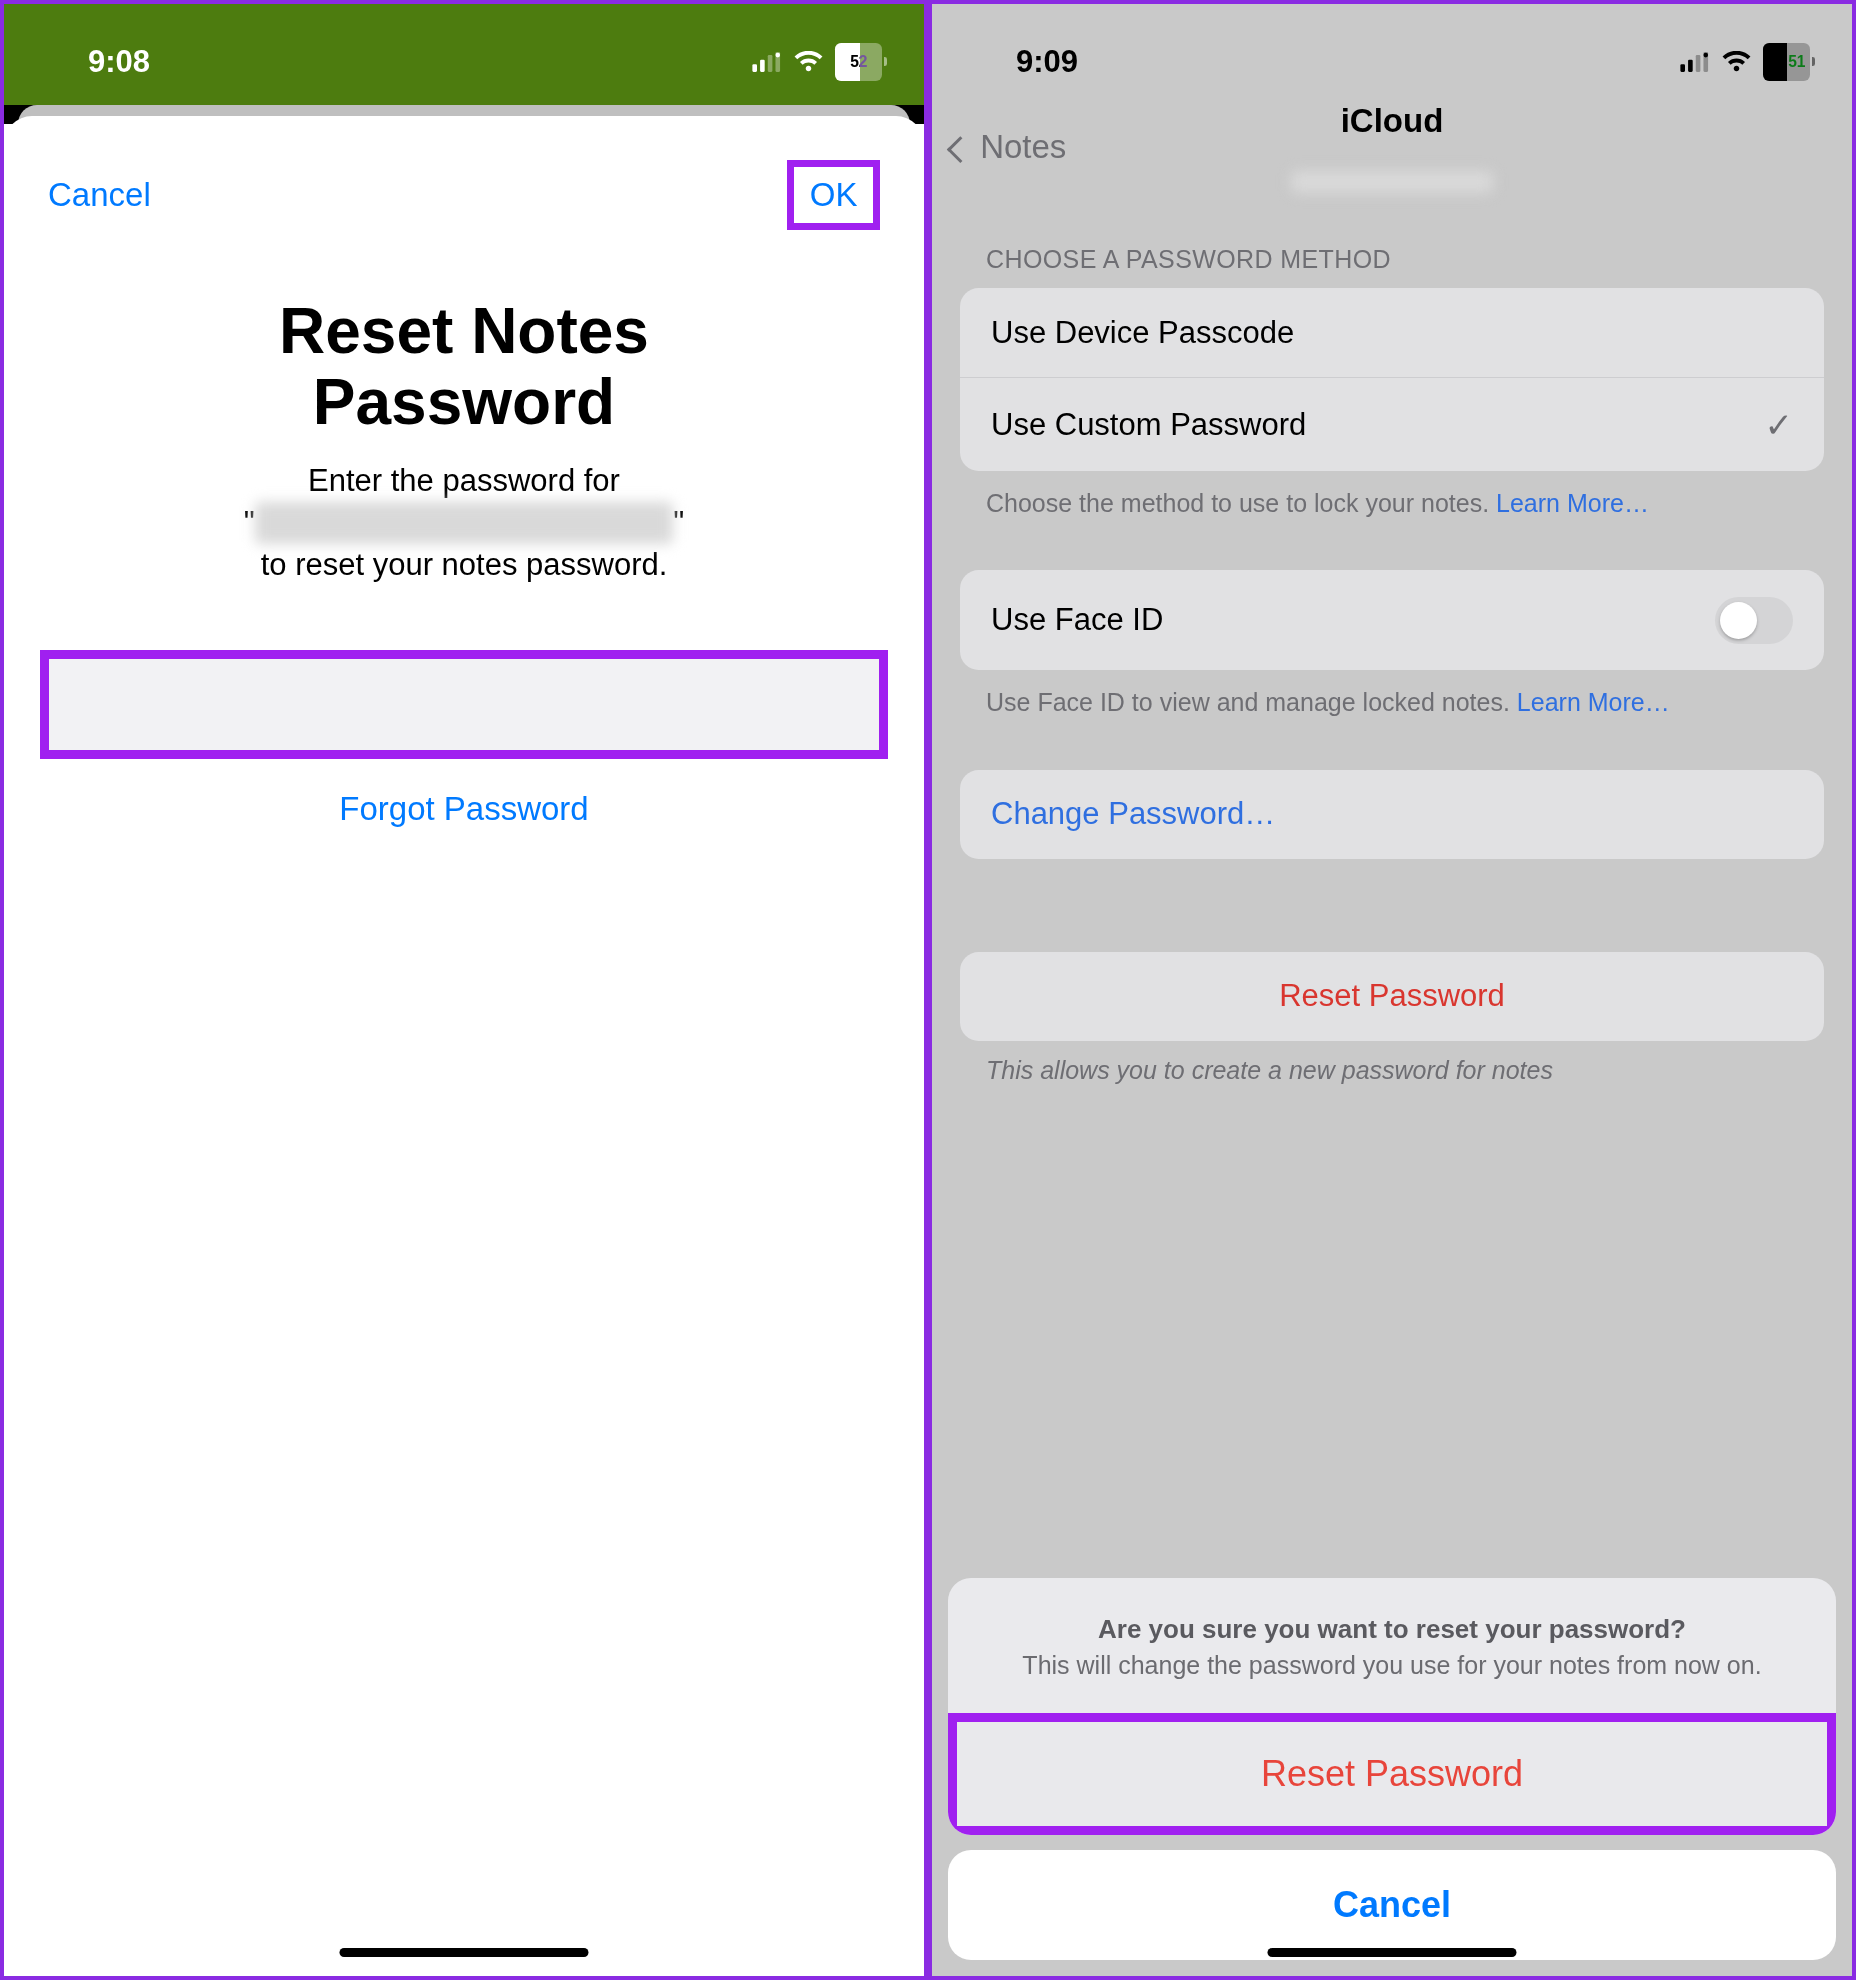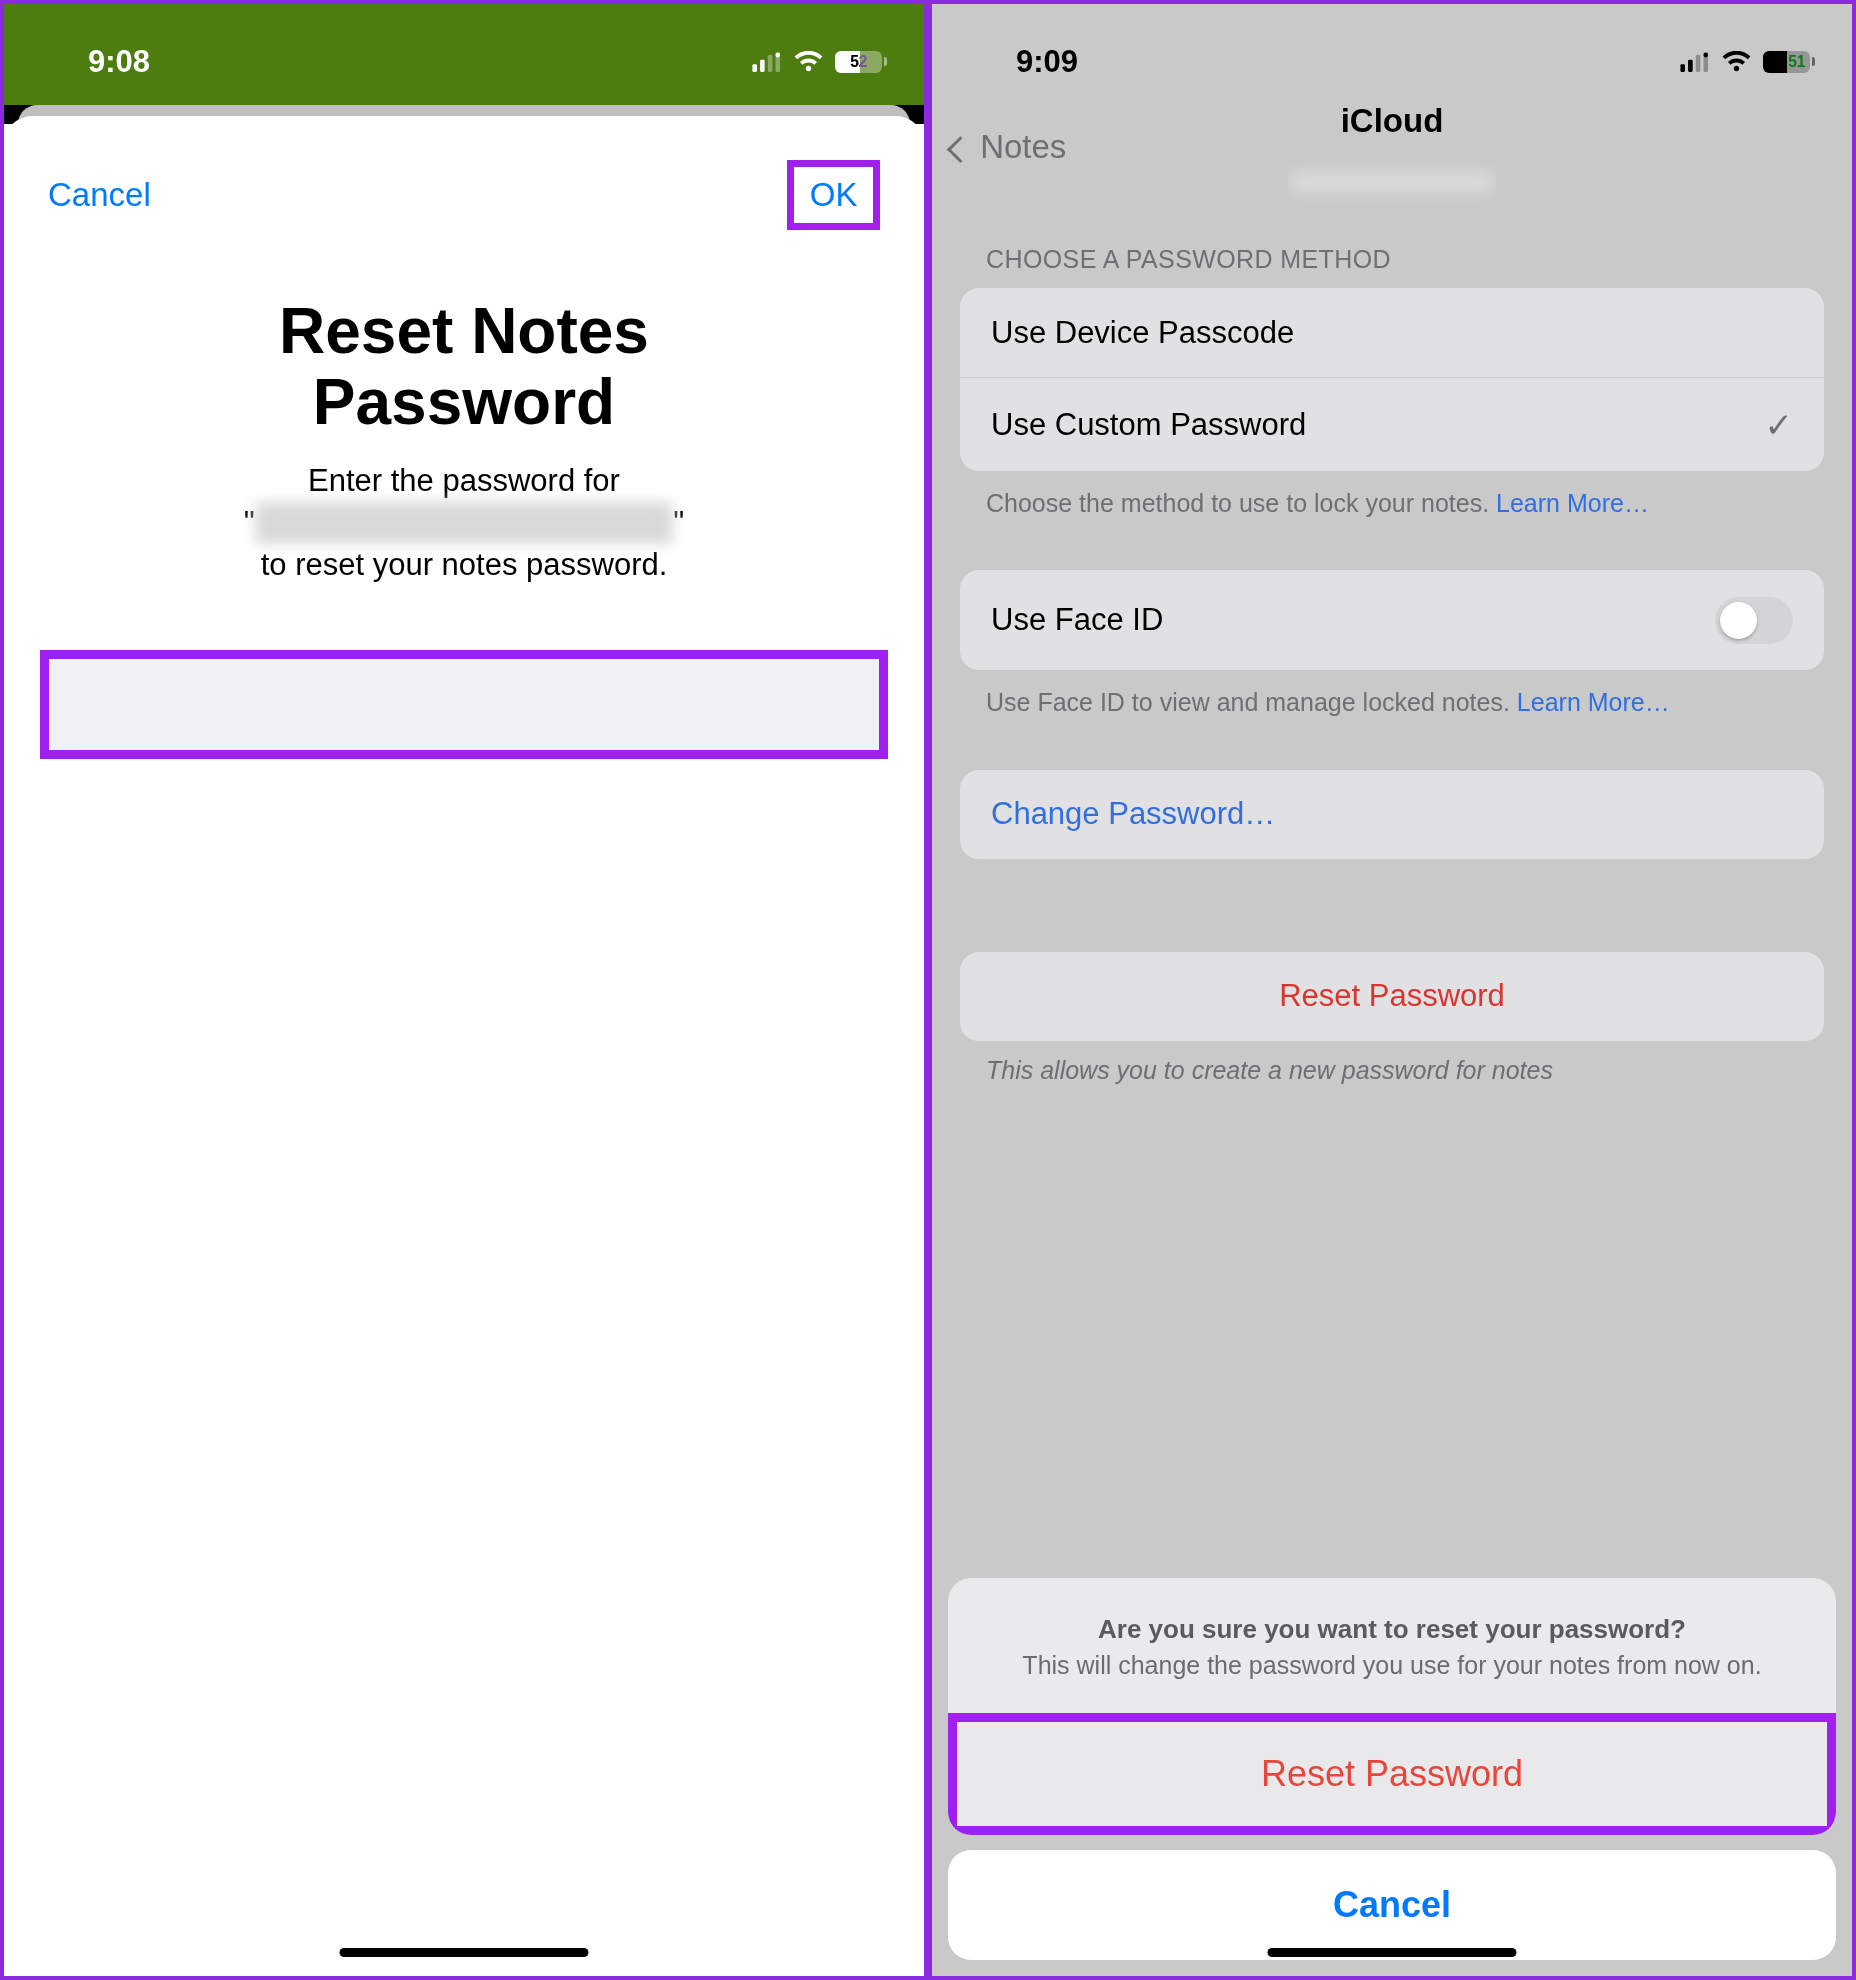--- a/index.html
+++ b/index.html
@@ -29,21 +29,21 @@
     font-weight: 600;
   }
   .status-left { padding-left: 47px; }
   .status-right { display: flex; align-items: center; gap: 11px; }
   .panel-left .status-bar { background: #4d7c0f; color: #fff; }
   .panel-right .status-bar { color: #000; }
 
   .signal-icon, .wifi-icon, .battery-icon { display: inline-flex; align-items: center; }
   .battery-box {
     position: relative;
-    width: 47px; height: 22px;
+    width: 47px; height: 38px;
     border-radius: 6.2px;
     background: rgba(255,255,255,0.35);
     display: inline-flex; align-items: center;
   }
   .panel-right .battery-box { background: rgba(0,0,0,0.25); }
   .battery-fill {
     position: absolute; left:0; top:0; bottom:0;
     border-radius: 6.2px 0 0 6.2px;
   }
   .panel-left .battery-fill { background:#fff; width:52%; }
@@ -215,20 +215,23 @@
       <div class="title-main">
         <span>Reset Notes</span><br><span>Password</span>
       </div>
       <div class="subtitle">
         <span>Enter the password for</span><br>
         <span>"</span><span class="blur">xxxxxxxxxxxxxxxxxxxxxxxxxxx</span><span>"</span><br>
         <span>to reset your notes password.</span>
       </div>
     </div>
     <div class="input-outline"></div>
+    <div class="forgot-row">
+      <span class="forgot-link">Forgot Password</span>
+    </div>
   </div>
   <div class="home-indicator"></div>
 </div>
 
 <div class="panel panel-right">
   <div class="status-bar">
     <div class="status-left">9:09</div>
     <div class="status-right">
       <span class="signal-icon">
         <svg width="30" height="20" viewBox="0 0 38 26">

